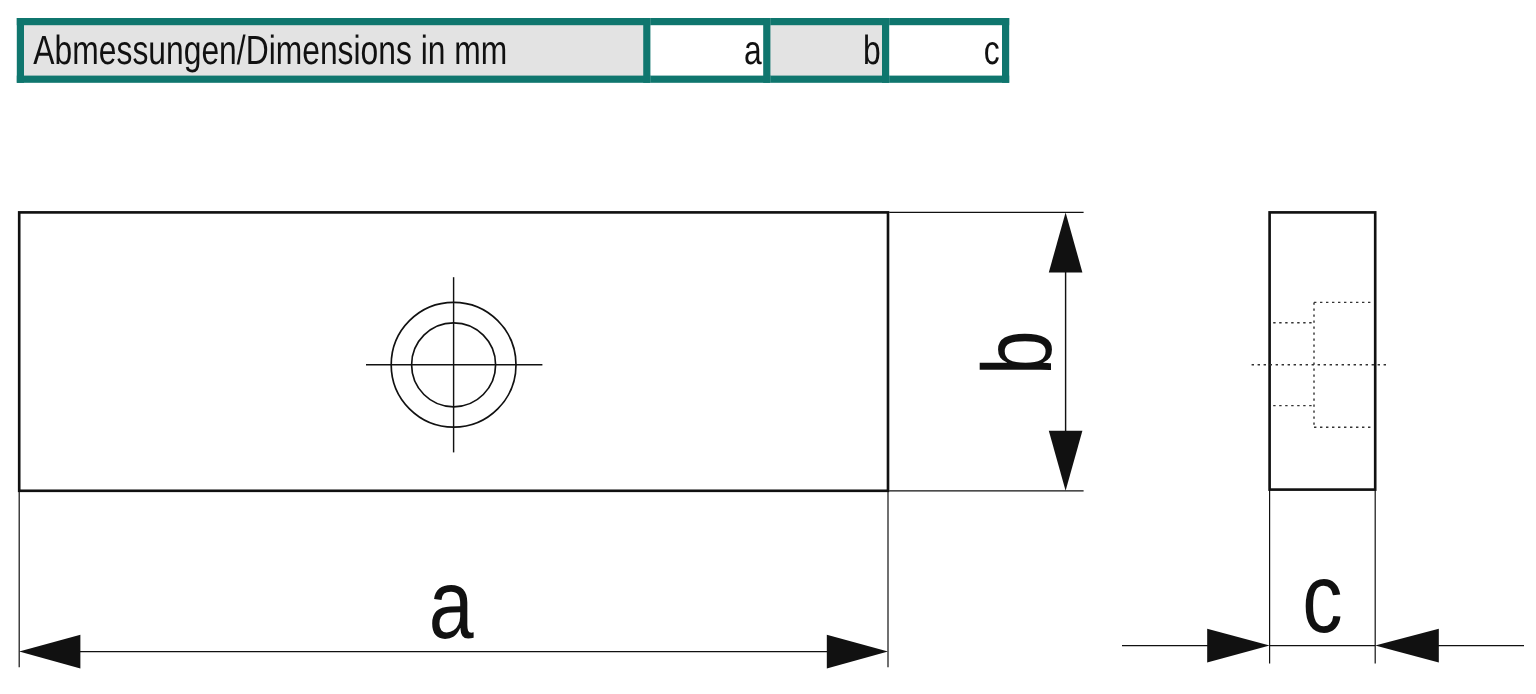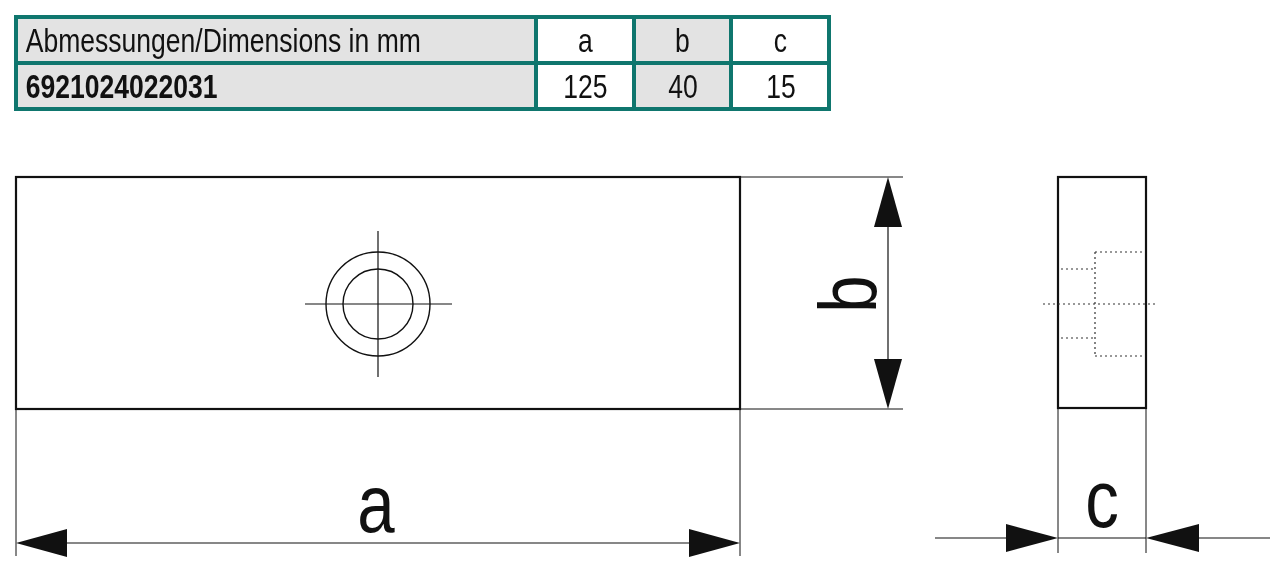--- a/index.html
+++ b/index.html
@@ -1,18 +1,18 @@
 <!DOCTYPE html>
 <html><head>
 <meta charset="utf-8">
 <style>
   html, body { margin:0; padding:0; background:#ffffff; }
   body { width:1280px; height:578px; position:relative; overflow:hidden; font-family:"Liberation Sans", sans-serif; color:#111; }
   .dim-table { position:absolute; left:14px; top:15px; border-collapse:collapse; }
-  .dim-table td { border:4px solid #0f766e; height:42px; padding:0; white-space:nowrap; overflow:hidden; }
+  .dim-table td { border:6px solid #0f766e; height:42px; padding:0; white-space:nowrap; overflow:hidden;text-align:right; }
   .c-head { width:513px; background:#e3e3e3; }
   .c-a { width:94px; background:#ffffff; text-align:center; }
   .c-b { width:93px; background:#e3e3e3; text-align:center; }
   .c-c { width:94px; background:#ffffff; text-align:center; }
   .txt { display:inline-block; font-size:34px; transform:scaleX(0.78); transform-origin:left center; line-height:42px; }
   .txt-c { display:inline-block; font-size:34px; transform:scaleX(0.78); transform-origin:center center; line-height:42px; }
   .head-label { padding-left:10px; }
   .bold { font-weight:bold; }
   svg.drawing { position:absolute; left:0; top:0; }
   .dim-letter { font-family:"Liberation Sans", sans-serif; font-size:82px; fill:#111; }
@@ -20,26 +20,20 @@
 </head>
 <body>
 
 <table class="dim-table">
   <tbody>
       <tr>
     <td class="c-head"><span class="txt head-label">Abmessungen/Dimensions in mm</span></td>
     <td class="c-a"><span class="txt-c">a</span></td>
     <td class="c-b"><span class="txt-c">b</span></td>
     <td class="c-c"><span class="txt-c">c</span></td>
-  </tr>
-  <tr>
-    <td class="c-head"><span class="txt head-label bold">6921024022031</span></td>
-    <td class="c-a"><span class="txt-c">125</span></td>
-    <td class="c-b"><span class="txt-c">40</span></td>
-    <td class="c-c"><span class="txt-c">15</span></td>
   </tr>
 </tbody>
   </table>
 
 <svg class="drawing" width="1280" height="578" viewBox="0 0 1280 578">
 
   <g>
     <rect x="16" y="177" width="724" height="232" fill="none" stroke="#111" stroke-width="2.2"></rect>
     <g>
       <circle cx="378" cy="304" r="52" fill="none" stroke="#111" stroke-width="1.4"></circle>

